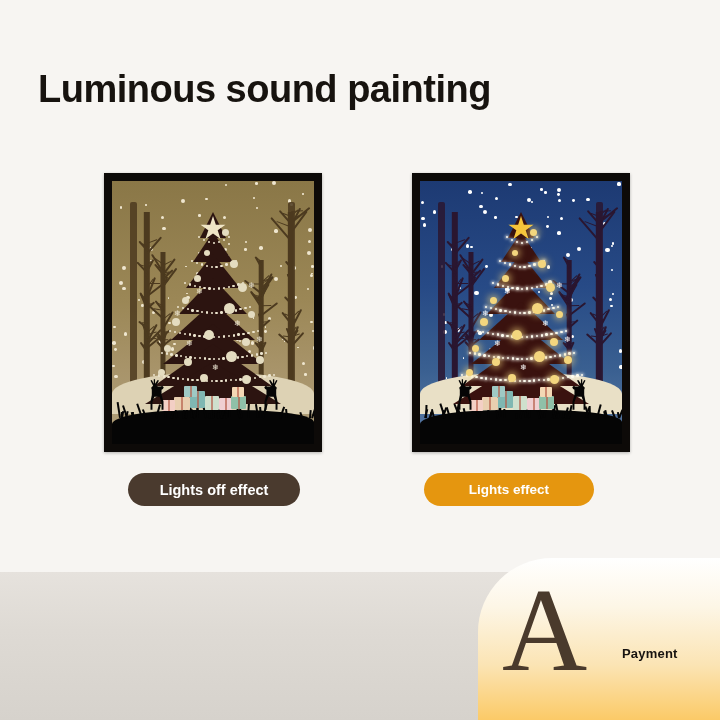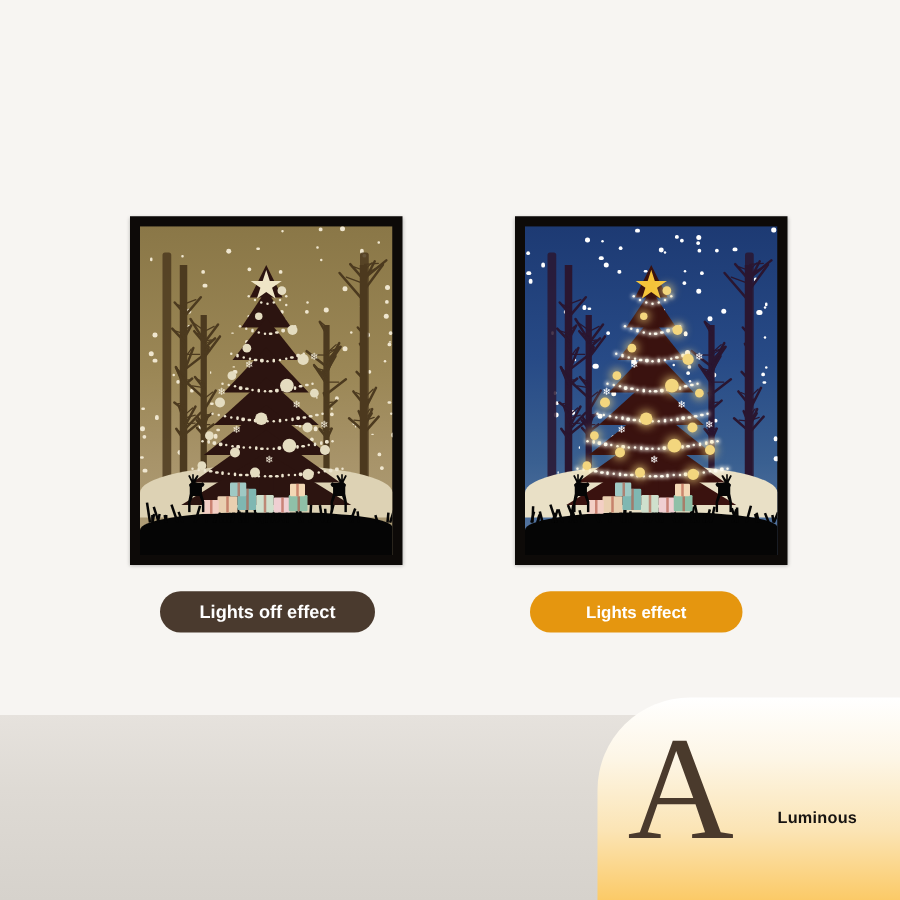--- a/index.html
+++ b/index.html
@@ -132,20 +132,21 @@
   .pay-label{
     position:absolute;left:144px;top:88px;
     font-size:13px;font-weight:bold;color:#171310;letter-spacing:.2px;
   }
 </style>
 </head>
 <body>
 
 <div class="page">
 
+  <div class="title">Luminous sound painting</div>
 
   <div class="card left">
     <div class="frame">
       <div class="art">
         <div class="sky dim" id="art-dim">
             <div class="flake" style="left:199.26804698216736px;top:83.90196056241426px;width:2.628364197530864px;height:2.628364197530864px;"></div>
             <div class="flake" style="left:131.8749657064472px;top:67.03194461591221px;width:2.677749485596708px;height:2.677749485596708px;"></div>
             <div class="flake" style="left:86.45873628257888px;top:33.0425768175583px;width:2.648894032921811px;height:2.648894032921811px;"></div>
             <div class="flake" style="left:147.18602537722907px;top:65.21719050068587px;width:3.6251311728395064px;height:3.6251311728395064px;"></div>
             <div class="flake" style="left:196.22349965706448px;top:46.959118998628256px;width:4.089794238683128px;height:4.089794238683128px;"></div>
@@ -1122,16 +1123,16 @@
     </div>
   </div>
 
   <div class="pill on">Lights effect</div>
   <div class="pill off">Lights off effect</div>
 
   <div class="band"></div>
 
   <div class="paypanel">
     <div class="pay-a">A</div>
-    <div class="pay-label">Luminous</div>
+    <div class="pay-label">Payment</div>
   </div>
 
 </div>
 
 </body></html>

